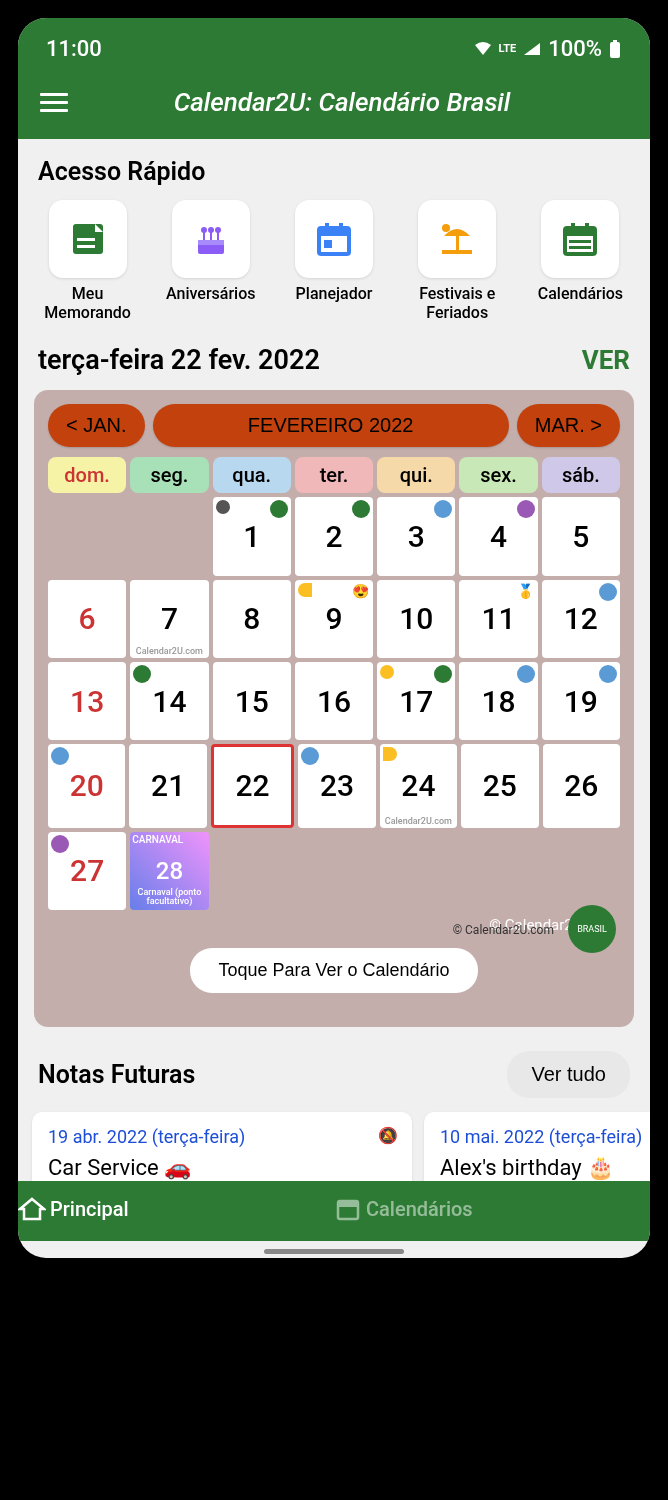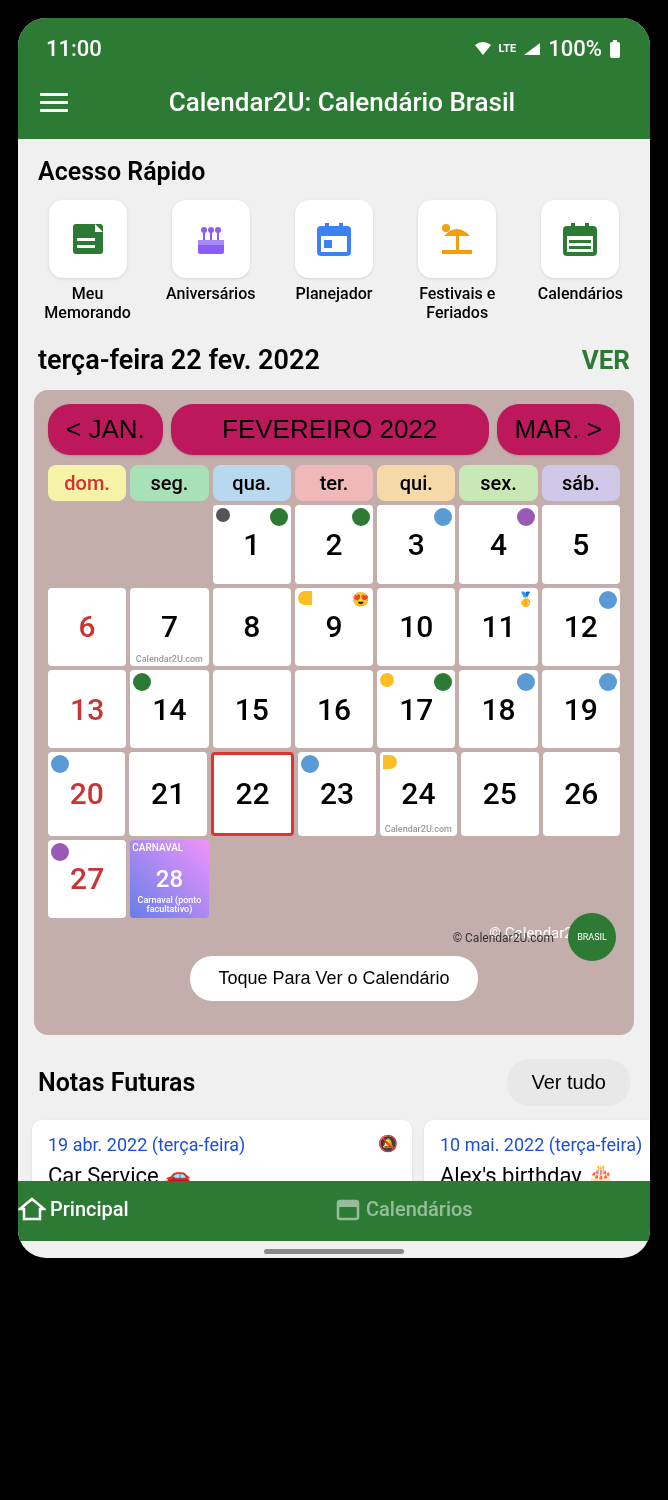--- a/index.html
+++ b/index.html
@@ -37,20 +37,21 @@
   font-weight: 500;
 }
 .status-right { display: flex; align-items: center; gap: 6px; }
 .app-bar {
   background: #2d7a34;
   color: #fff;
   display: flex;
   align-items: center;
   padding: 16px 22px 22px;
   gap: 28px;
+  font-style: italic;
 }
 .app-title { font-size: 26px; font-weight: 500; flex: 1; text-align: center; margin-right: 40px; }
 .hamburger { display: flex; flex-direction: column; gap: 5px; }
 .hamburger span { width: 28px; height: 3px; background: #fff; border-radius: 1px; }
 
 .content { flex: 1; overflow: hidden; padding: 0 12px; }
 
 .section-title { font-size: 25px; font-weight: 600; padding: 18px 8px 14px; }
 
 .quick-access { display: flex; gap: 8px; justify-content: space-between; }
@@ -67,22 +68,22 @@
 .ver-link { color: #2d7a34; font-size: 26px; font-weight: 700; }
 
 .calendar-box {
   background: #c4aeac;
   border-radius: 14px;
   padding: 14px;
   margin: 0 4px;
 }
 .month-nav { display: flex; gap: 8px; margin-bottom: 10px; }
 .nav-btn {
-  background: #be185d; border: none; border-radius: 22px;
-  padding: 10px 18px; font-size: 26px; font-weight: 500;
+  background: #c2410c; border: none; border-radius: 22px;
+  padding: 10px 18px; font-size: 20px; font-weight: 500;
   box-shadow: 0 1px 2px rgba(0,0,0,0.15);
 }
 .nav-center { flex: 1; }
 
 .weekday-row { display: flex; gap: 4px; margin-bottom: 4px; }
 .weekday {
   flex: 1; padding: 6px 0; text-align: center; font-size: 20px; font-weight: 500;
   border-radius: 8px;
 }
 .wd-dom { background: #f7f3a6; color: #c33; }

